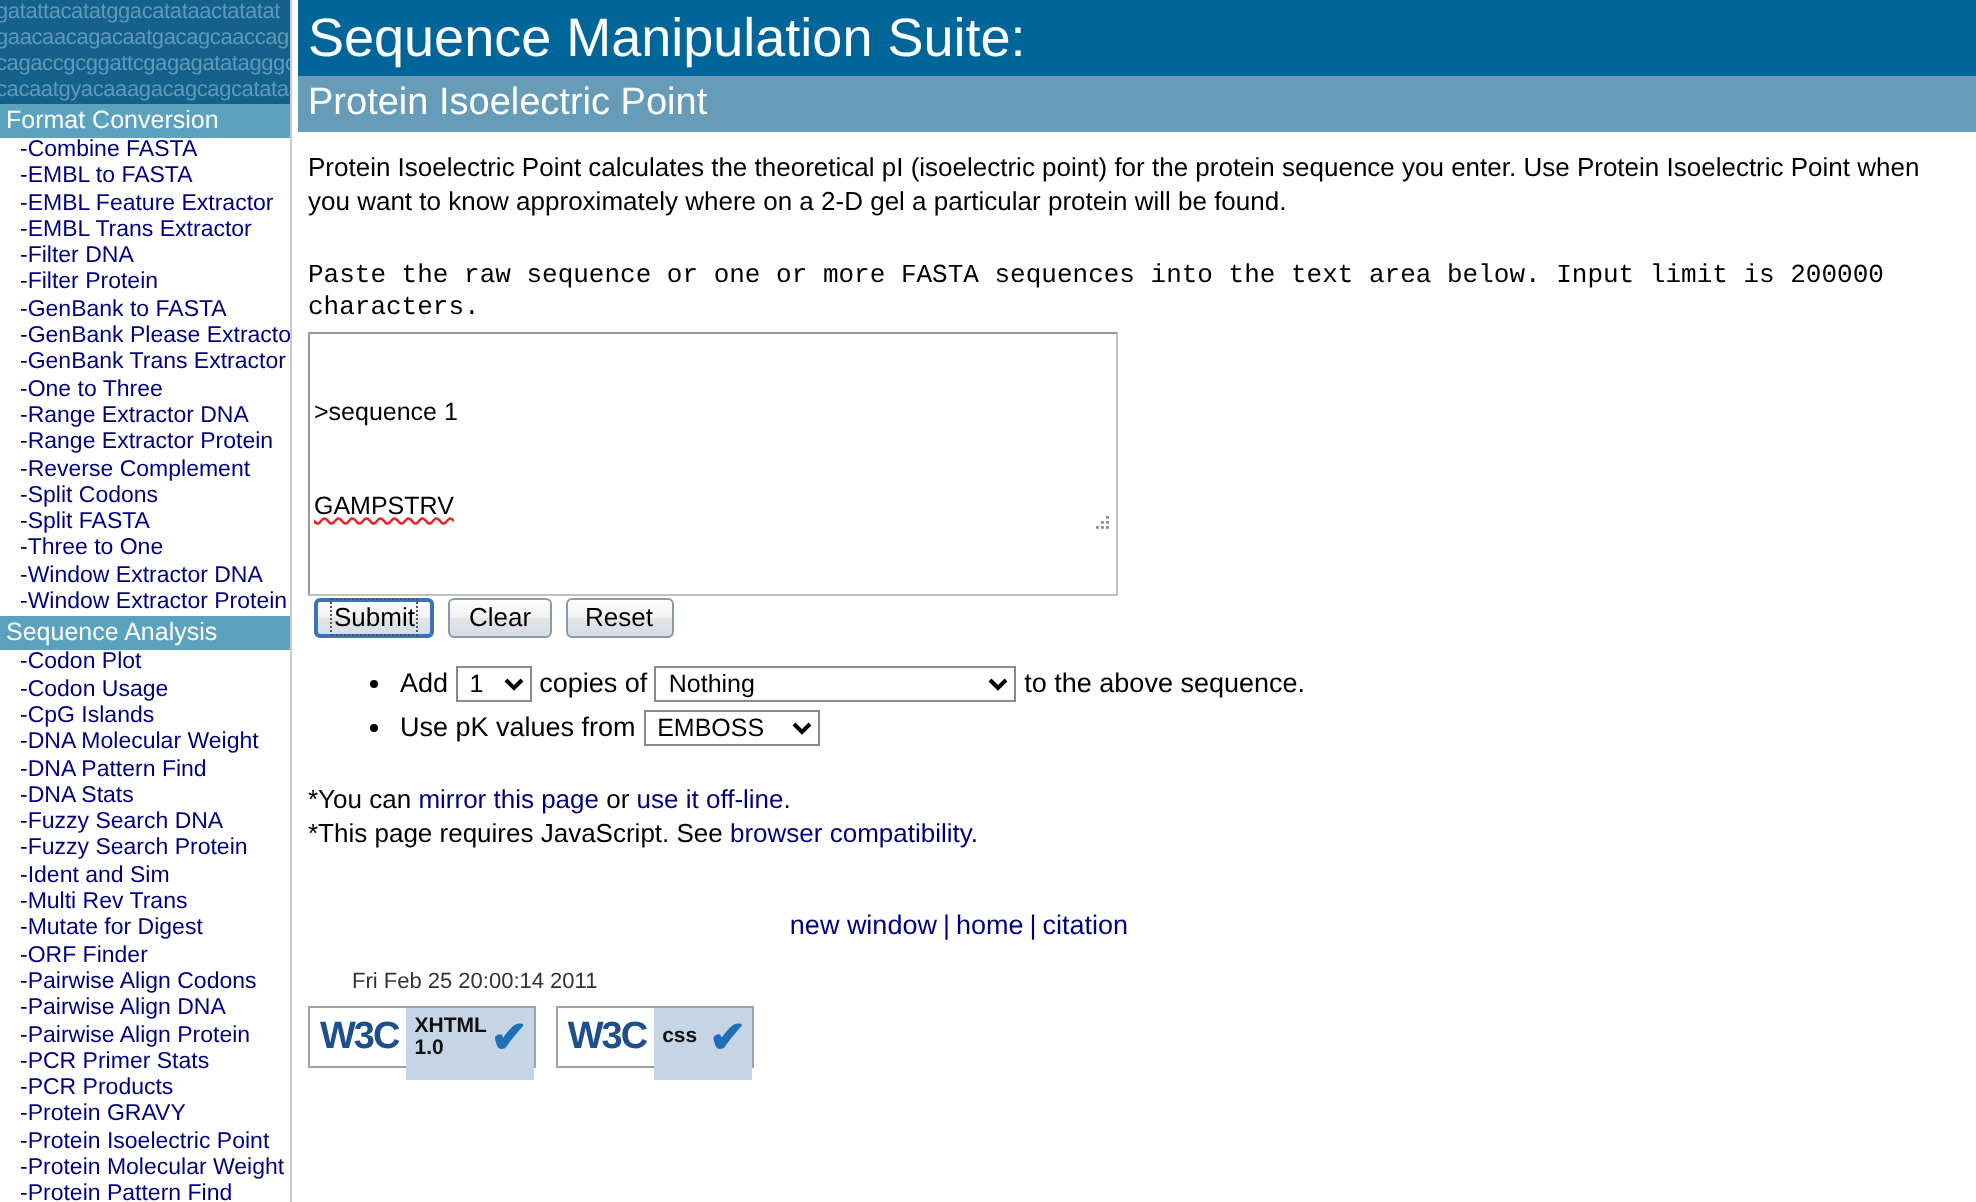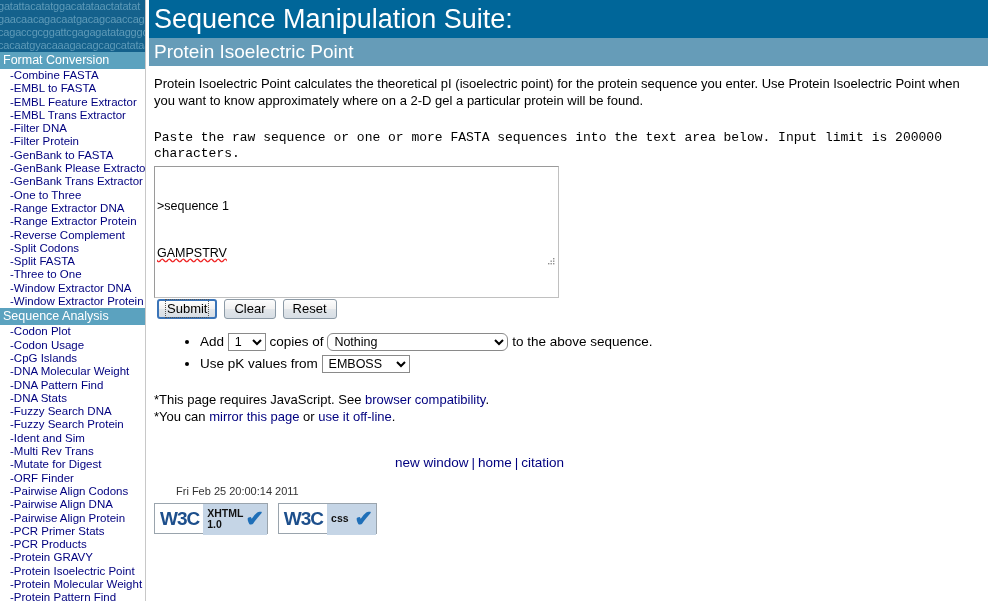--- a/index.html
+++ b/index.html
@@ -207,21 +207,21 @@
     font-size: 12.5px;
     border: 1px solid #8a8a8a;
     background: #ffffff;
     color: #000000;
     padding: 0 0 0 2px;
     height: 18px;
     vertical-align: middle;
     box-sizing: border-box;
   }
   select#sel-copies { width: 38px; }
-  select#sel-what   { width: 181px; border-radius: 6px; }
+  select#sel-what   { width: 181px; }
   select#sel-pk     { width: 88px; }
 
   p.note {
     margin: 0;
     font-size: 13px;
     line-height: 16.5px;
   }
   #notes { margin-top: 18px; }
   p.note a { color: #00007f; text-decoration: none; }
 
@@ -263,21 +263,21 @@
     font-weight: bold;
     color: #1d4f8c;
     letter-spacing: -1px;
     vertical-align: top;
   }
   .badge .rest {
     display: inline-block;
     height: 27px;
     background: #c5d5e6;
     vertical-align: top;
-    padding: 0 3px 4px 4px;
+    padding: 0 3px 9px 4px;
     position: relative;
   }
   .badge .rest .lines {
     display: inline-block;
     font-size: 10.5px;
     font-weight: bold;
     line-height: 11px;
     color: #111111;
     font-family: "Liberation Sans", sans-serif;
     padding-top: 4px;
@@ -398,22 +398,22 @@
           <select class="sel" id="sel-what"><option value="Nothing">Nothing</option><option value="Histidine tag">Histidine tag</option><option value="Strep tag">Strep tag</option><option value="FLAG tag">FLAG tag</option><option value="Myc tag">Myc tag</option><option value="HA tag">HA tag</option></select>
           <span>to the above sequence.</span>
         </li>
         <li>
           <span>Use pK values from</span>
           <select class="sel" id="sel-pk"><option value="EMBOSS">EMBOSS</option><option value="DTASelect">DTASelect</option><option value="Solomon">Solomon</option><option value="Sillero">Sillero</option><option value="Rodwell">Rodwell</option><option value="Patrickios">Patrickios</option><option value="Wikipedia">Wikipedia</option><option value="Lehninger">Lehninger</option><option value="Grimsley">Grimsley</option></select>
         </li>
       </ul>
 
       <div id="notes">
+        <p class="note"><span>*You can </span><a href="#">mirror this page</a><span> or </span><a href="#">use it off-line</a><span>.</span></p>
         <p class="note"><span>*This page requires JavaScript. See </span><a href="#">browser compatibility</a><span>.</span></p>
-        <p class="note"><span>*You can </span><a href="#">mirror this page</a><span> or </span><a href="#">use it off-line</a><span>.</span></p>
       </div>
 
       <div id="links-row">
         <a href="#">new window</a><span class="sep">|</span><a href="#">home</a><span class="sep">|</span><a href="#">citation</a>
       </div>
 
       <div id="timestamp">Fri Feb 25 20:00:14 2011</div>
 
       <div id="badges">
         <a class="badge" href="#">

